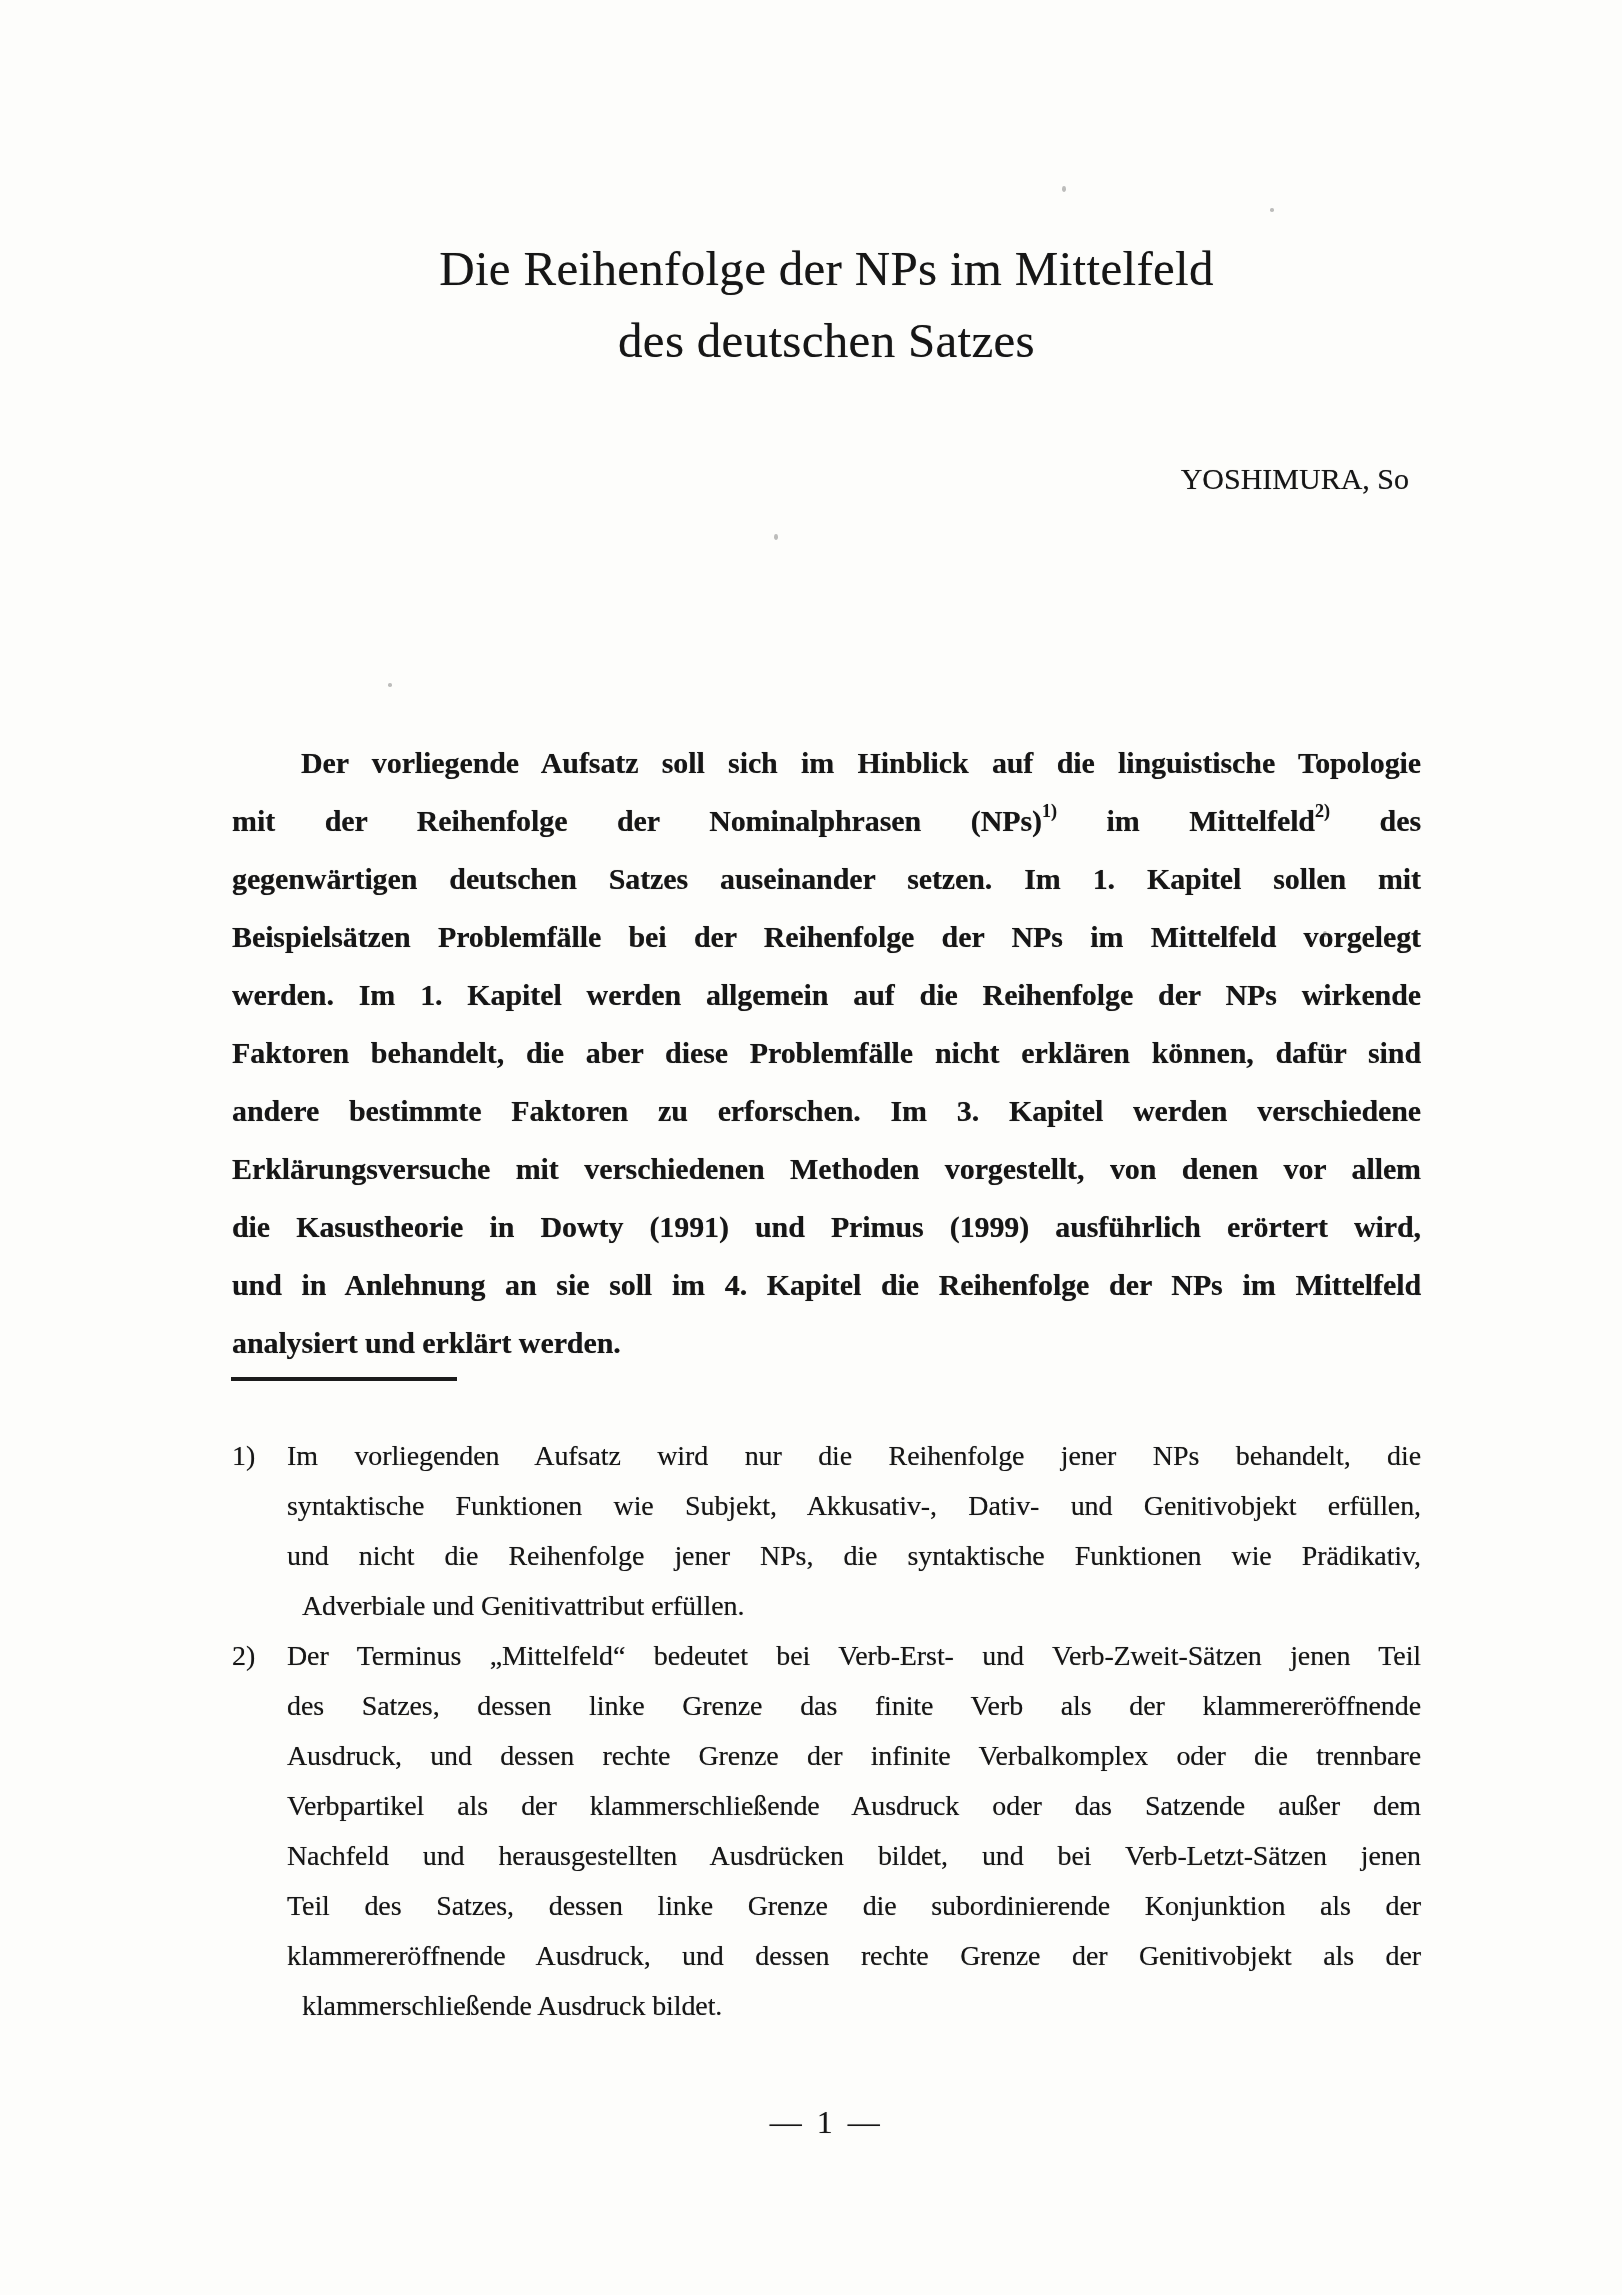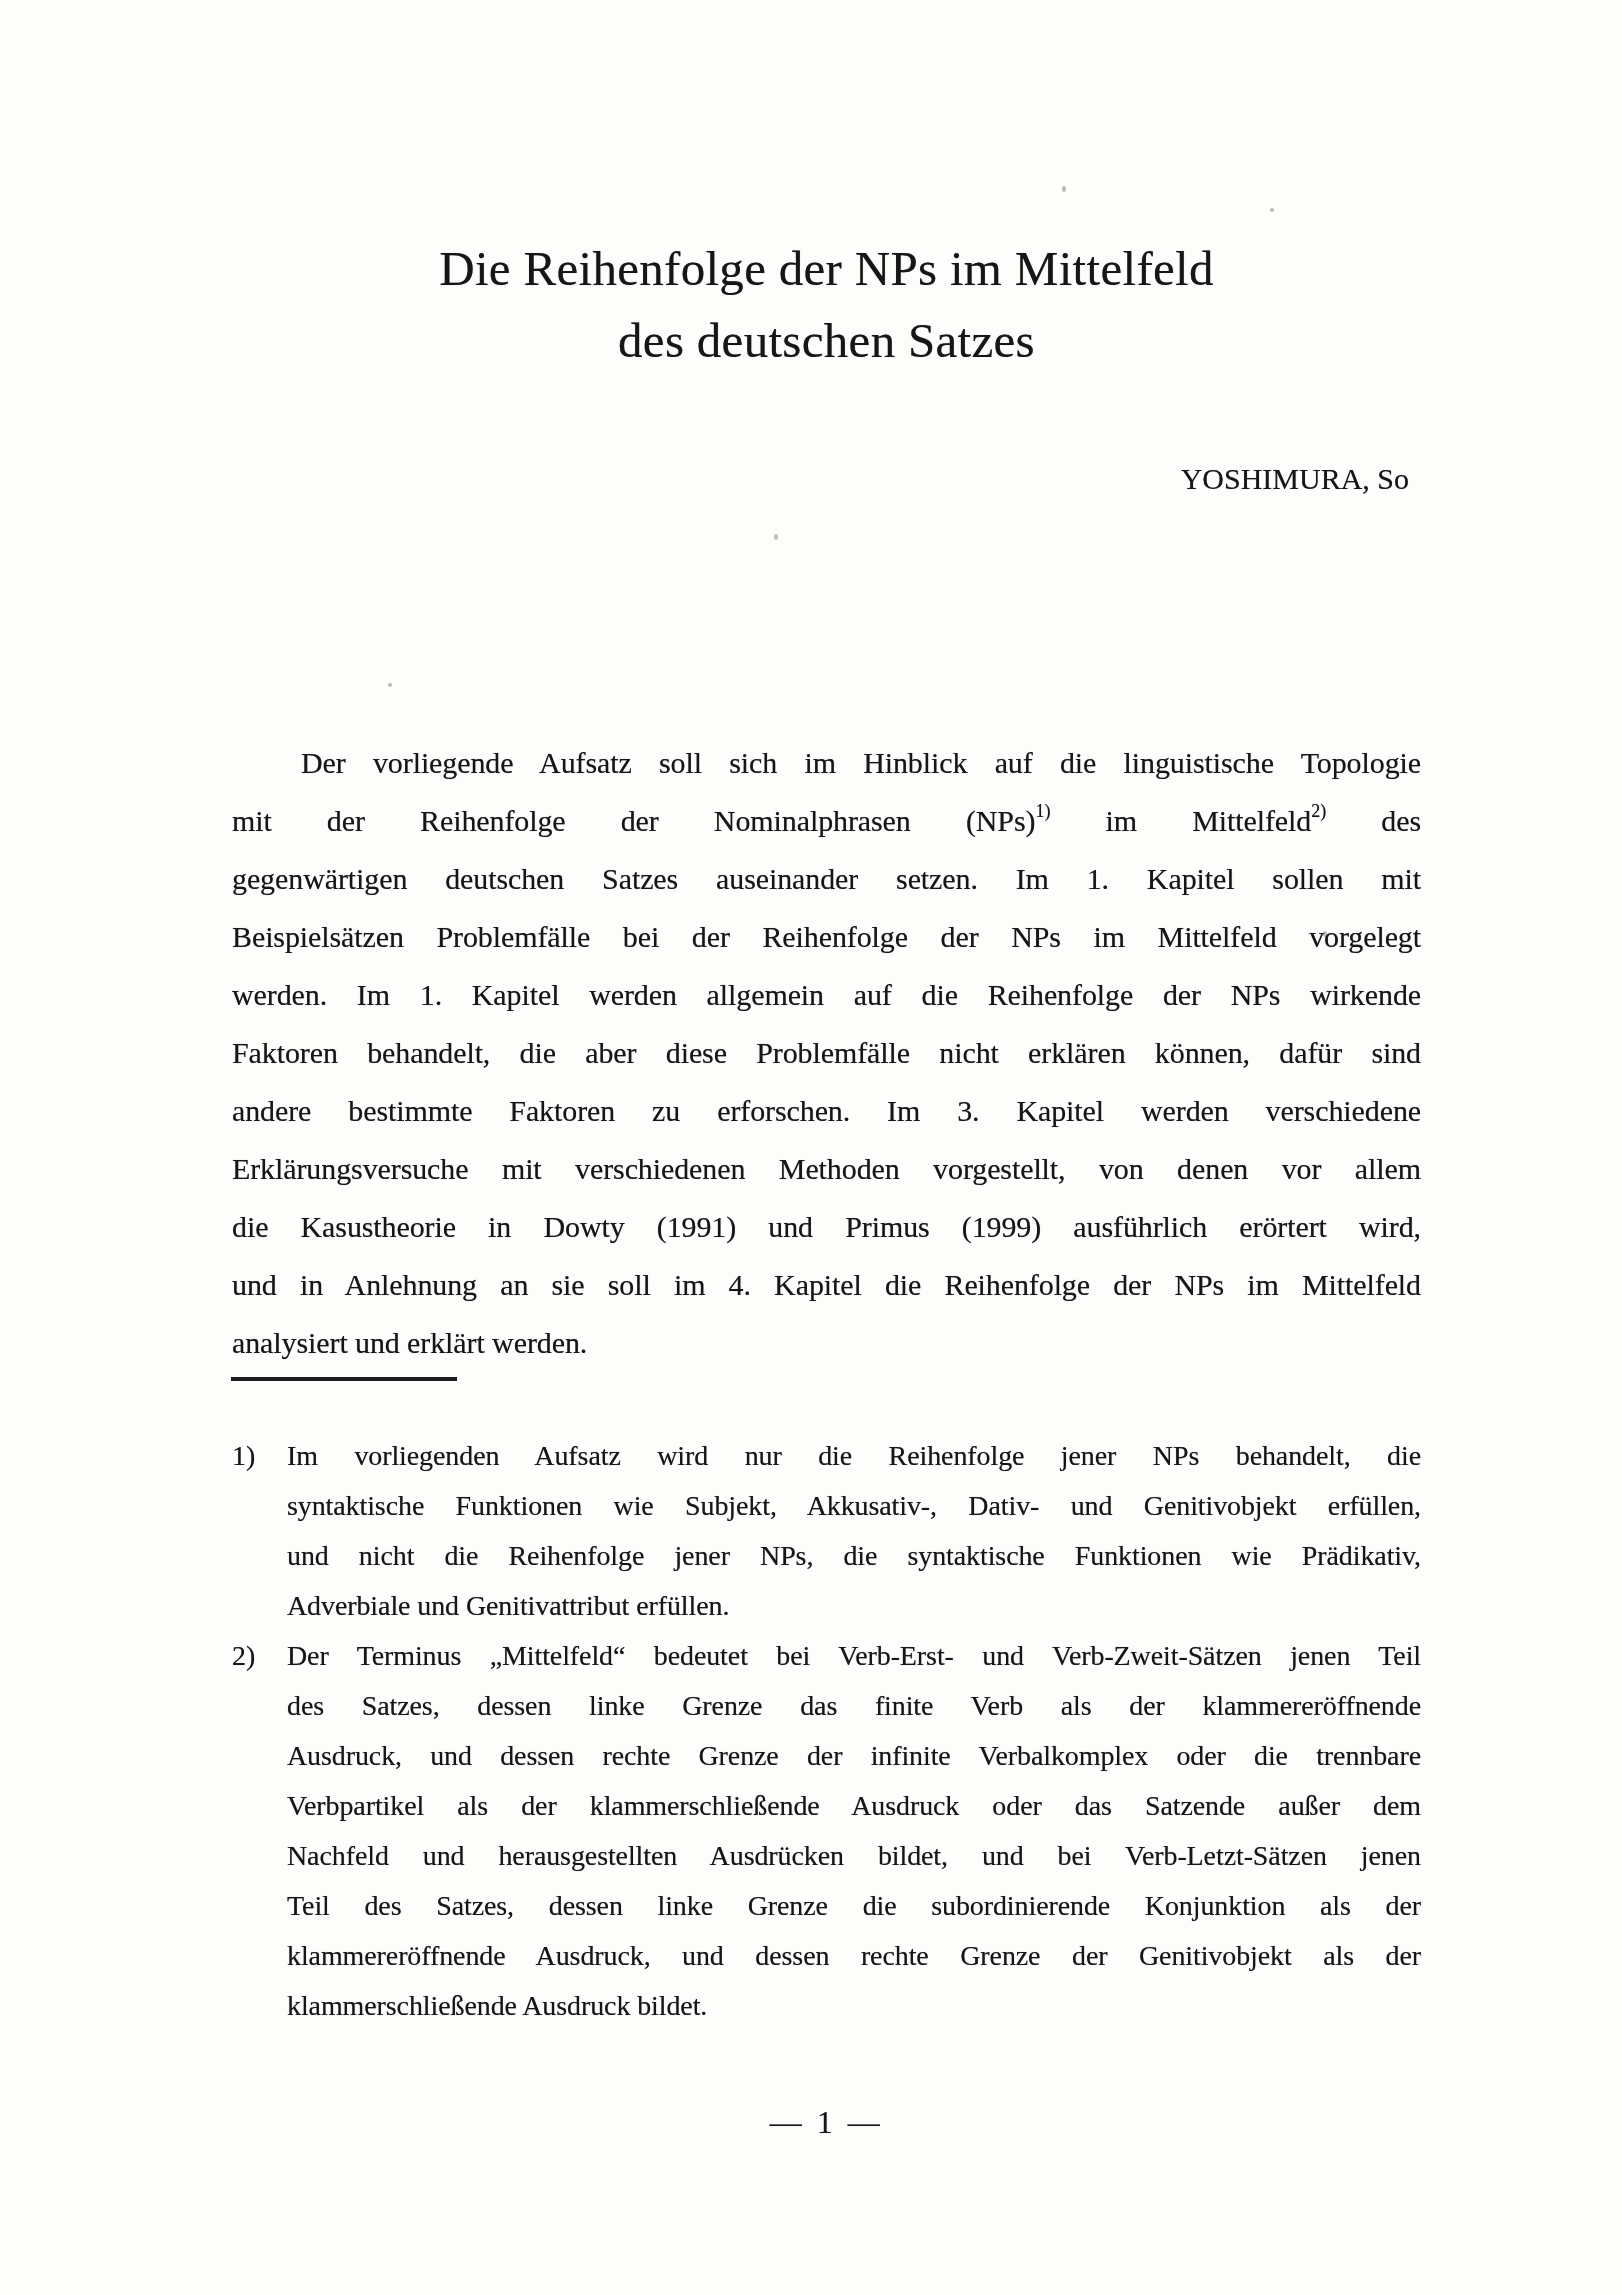--- a/index.html
+++ b/index.html
@@ -44,20 +44,21 @@
   }
 
   
   .body-text {
     position: absolute;
     top: 734px;
     left: 232px;
     width: 1189px;
     font-size: 30px;
     letter-spacing: -0.1px;
+    font-weight: bold;
   }
   .bline {
     line-height: 58px;
     text-align: justify;
     text-align-last: justify;
   }
   .bline.indent { text-indent: 69px; }
   .bline.endpara { text-align-last: left; }
 
   .sup {
@@ -91,21 +92,21 @@
     position: absolute;
     left: 0;
     top: 0;
     line-height: 50px;
   }
   .fline {
     line-height: 50px;
     text-align: justify;
     text-align-last: justify;
   }
-  .fline.endpara { text-align-last: left; }
+  .fline.endpara { text-align-last: left; margin-left: 15px; }
 
   
   .page-number {
     position: absolute;
     top: 2097px;
     left: 232px;
     width: 1189px;
     text-align: center;
     font-size: 32px;
     line-height: 50px;

